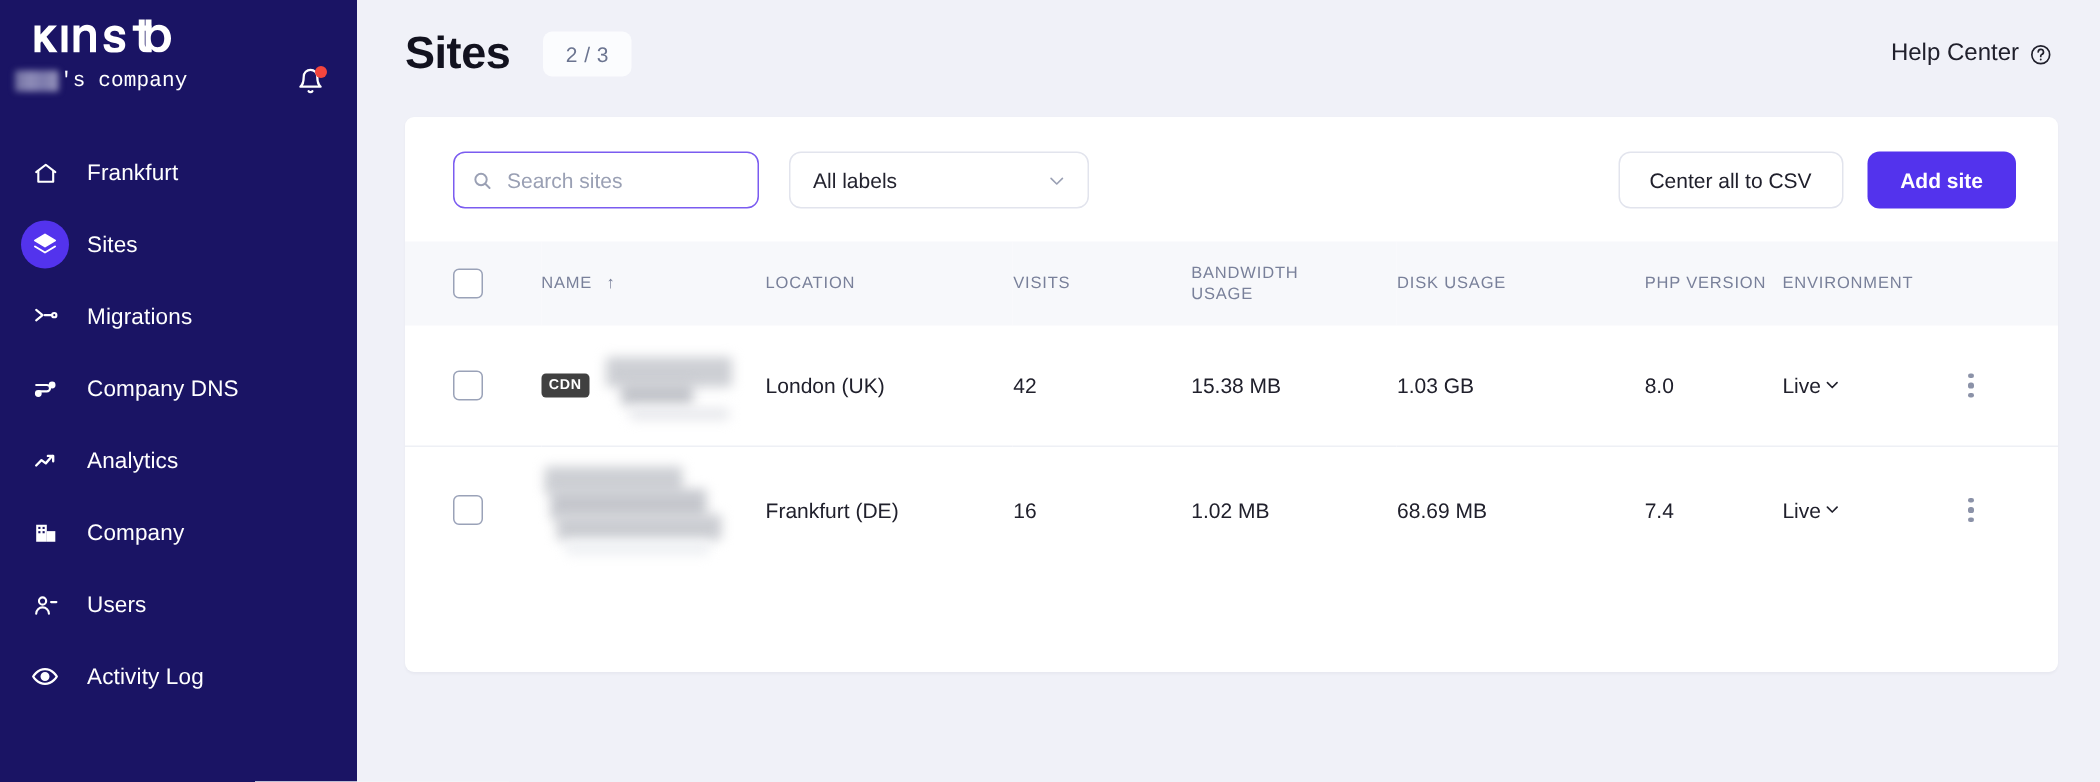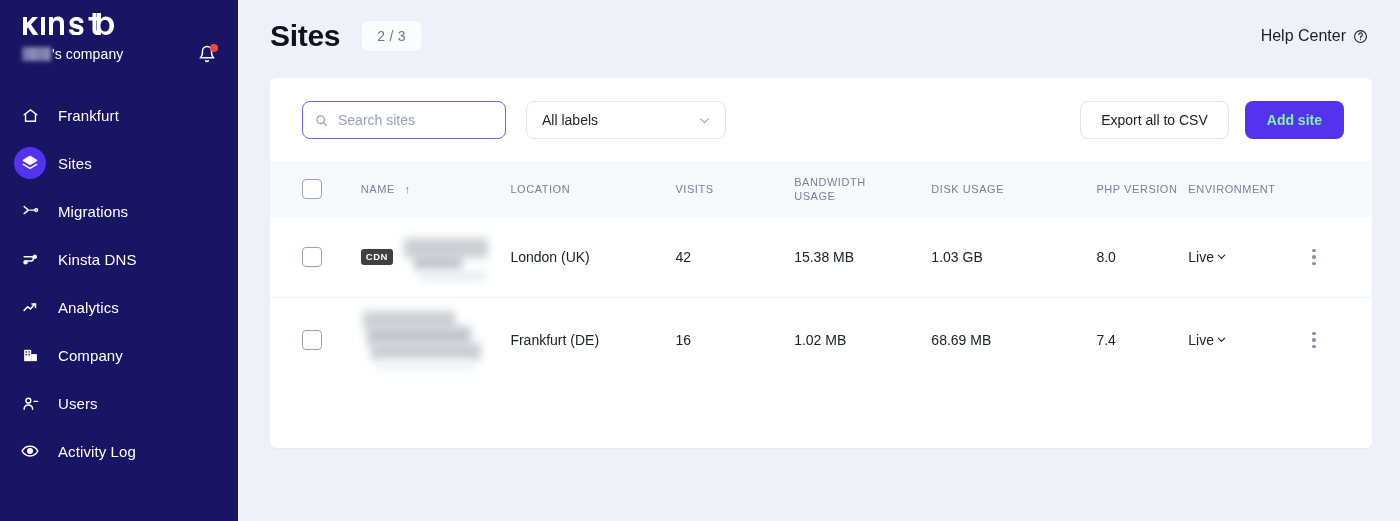--- a/index.html
+++ b/index.html
@@ -14,21 +14,22 @@
   
   .sidebar {
     width: 238px; min-width: 238px; height: 521px;
     background: #1a1464;
     position: relative;
   }
   .logo-wrap { padding: 13px 0 0 22px; }
   .logo { height: 22px; display: block; }
   .company-row {
     display: flex; align-items: center; justify-content: space-between;
-    padding: 10px 22px 0 22px;
+    padding: 10px 22px 0 10px;
+    font-family: Liberation Mono, monospace;
   }
   .company-name {
     display: flex; align-items: center;
     font-size: 14px; color: #ffffff; letter-spacing: .1px;
   }
   .redact {
     display: inline-block; width: 29px; height: 14px;
     background: linear-gradient(90deg,#6f6da0 0%, #8e8cb8 35%, #7b79ab 65%, #9795bd 100%);
     filter: blur(2.2px);
     border-radius: 1px; margin-right: 1px;
@@ -126,21 +127,21 @@
   .btn {
     height: 38px; border-radius: 8px;
     display: inline-flex; align-items: center; justify-content: center;
     font-size: 14px; cursor: pointer; font-family: "Liberation Sans", sans-serif;
   }
   .btn-outline {
     border: 1px solid #e2e4ed; background: #fff; color: #20202c;
     padding: 0 20px;
   }
   .btn-primary {
-    border: none; background: #5333ed; color: #86efac;
+    border: none; background: #5333ed; color: #ffffff;
     padding: 0 22px; margin-left: 16px; font-weight: bold;
   }
 
   
   table { width: 100%; border-collapse: collapse; table-layout: fixed; }
   thead tr { background: #f7f8fb; height: 56px; }
   thead th {
     text-align: left; font-weight: normal;
     font-size: 11px; color: #79809a; letter-spacing: .55px;
     vertical-align: middle;
@@ -264,21 +265,21 @@
       </div>
 
       <div class="nav-item">
         <span class="nav-icon">
           <svg width="17" height="17" viewBox="0 0 24 24" fill="none" stroke="currentColor" stroke-width="2" stroke-linecap="round" stroke-linejoin="round">
             <path d="M3 8h10a3 3 0 0 1 0 6H6"></path>
               <circle cx="18" cy="8" r="2.2" fill="currentColor"></circle>
               <circle cx="5" cy="16" r="2.2" fill="currentColor"></circle>
           </svg>
         </span>
-        <span class="nav-label">Kinsta DNS</span>
+        <span class="nav-label">Company DNS</span>
       </div>
 
       <div class="nav-item">
         <span class="nav-icon">
           <svg width="17" height="17" viewBox="0 0 24 24" fill="none" stroke="currentColor" stroke-width="2.2" stroke-linecap="round" stroke-linejoin="round">
             <path d="M3 16l5-5 4 3 6-7"></path>
               <polyline points="14 7 19 7 19 12"></polyline>
           </svg>
         </span>
         <span class="nav-label">Analytics</span>
@@ -352,21 +353,21 @@
 
         <div class="labels-select">
           <span>All labels</span>
           <svg width="13" height="13" viewBox="0 0 24 24" fill="none" stroke="#9aa0b4" stroke-width="2" stroke-linecap="round" stroke-linejoin="round">
             <polyline points="5 9 12 16 19 9"></polyline>
           </svg>
         </div>
 
         <div class="toolbar-spacer"></div>
 
-        <button class="btn btn-outline">Export all to CSV</button>
+        <button class="btn btn-outline">Center all to CSV</button>
         <button class="btn btn-primary">Add site</button>
       </div>
 
       <table>
         <thead>
           <tr>
             <th class="c-check">
               <span class="checkbox"></span>
             </th>
             <th class="c-name">

